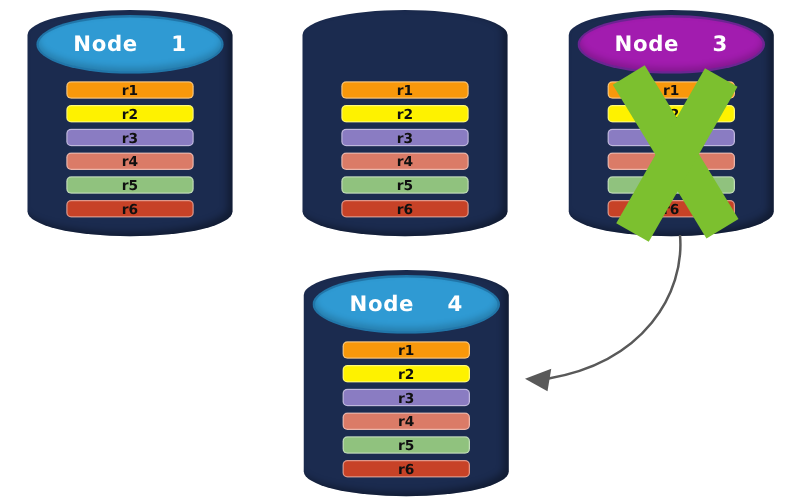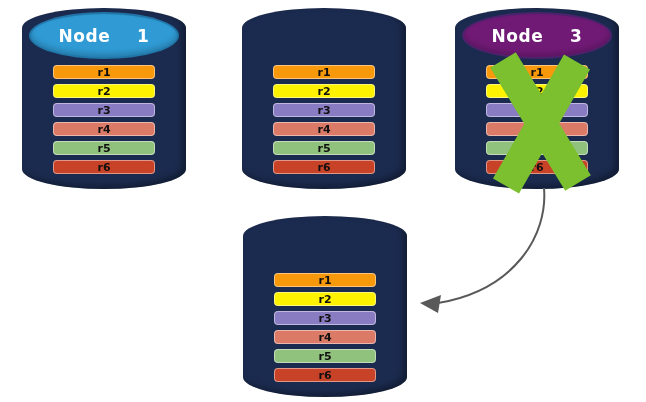--- a/index.html
+++ b/index.html
@@ -87,21 +87,21 @@
         <div class="bar" style="background: rgb(144, 194, 126); color: rgb(16, 16, 16);">
           <span>r5</span>
         </div>
         <div class="bar" style="background: rgb(199, 66, 39); color: rgb(16, 16, 16);">
           <span>r6</span>
         </div>
       </div>
     </div>
   <div class="cyl" style="left:455px;top:8px">
       <div class="cyl-body" style="background: rgb(27, 43, 79);"></div>
-      <div class="cyl-top" style="background: #701a75;">
+      <div class="cyl-top" style="background: #a21caf;">
         <span class="node-title" style="color: rgb(255, 255, 255);">Node  3</span>
       </div>
       <div class="bars">
         <div class="bar" style="background: rgb(248, 152, 11); color: rgb(16, 16, 16);">
           <span>r1</span>
         </div>
         <div class="bar" style="background: rgb(254, 242, 0); color: rgb(16, 16, 16);">
           <span>r2</span>
         </div>
         <div class="bar" style="background: rgb(138, 124, 194); color: rgb(16, 16, 16);">
@@ -113,20 +113,23 @@
         <div class="bar" style="background: rgb(144, 194, 126); color: rgb(16, 16, 16);">
           <span>r5</span>
         </div>
         <div class="bar" style="background: rgb(199, 66, 39); color: rgb(16, 16, 16);">
           <span>r6</span>
         </div>
       </div>
     </div>
   <div class="cyl" style="left:243px;top:216px">
       <div class="cyl-body" style="background: rgb(27, 43, 79);"></div>
+      <div class="cyl-top" style="background: rgb(47, 154, 211);">
+        <span class="node-title" style="color: rgb(255, 255, 255);">Node  4</span>
+      </div>
       <div class="bars">
         <div class="bar" style="background: rgb(248, 152, 11); color: rgb(16, 16, 16);">
           <span>r1</span>
         </div>
         <div class="bar" style="background: rgb(254, 242, 0); color: rgb(16, 16, 16);">
           <span>r2</span>
         </div>
         <div class="bar" style="background: rgb(138, 124, 194); color: rgb(16, 16, 16);">
           <span>r3</span>
         </div>

